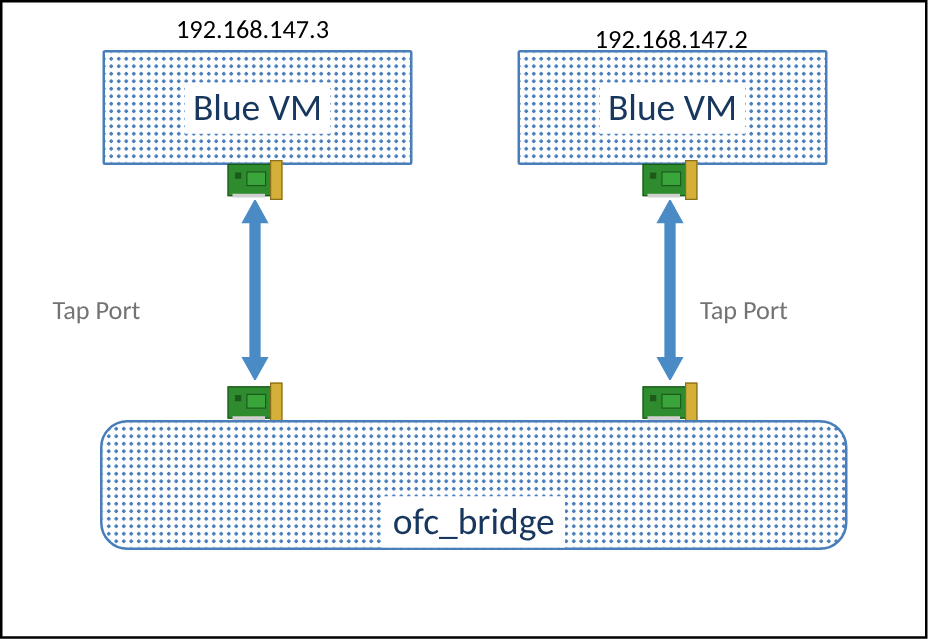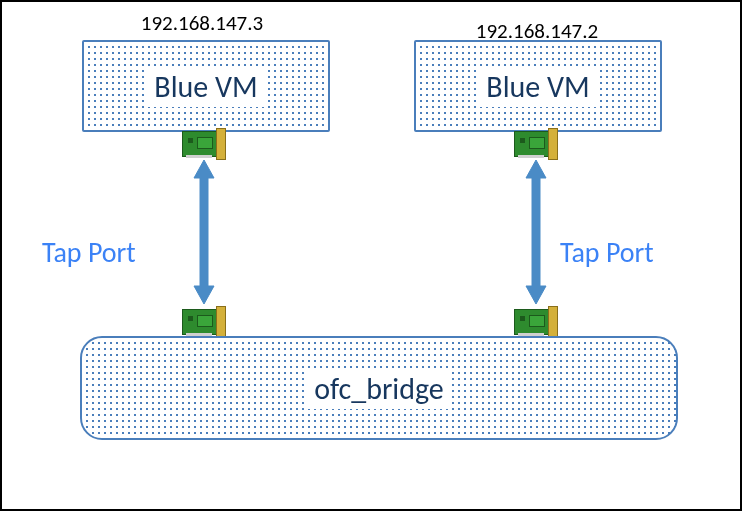--- a/index.html
+++ b/index.html
@@ -41,21 +41,21 @@
   }
   .bridge-box {
     position: absolute;
     border: 2px solid #4a7ebb;
     border-radius: 22px;
     background-color: #fff;
     background-image: radial-gradient(#4a7ebb 1.2px, transparent 1.2px);
     background-size: 6px 6px;
     background-position: 2px 2px;
     display: flex;
-    align-items: center;
+    align-items: flex-end;
     justify-content: center;
   }
   .bridge-box-label {
     background: #fff;
     padding: 2px 8px;
     font-size: 30px;
     color: #17375e;
   }
   .nic {
     position: absolute;
@@ -109,22 +109,22 @@
   }
   .arrow {
     position: absolute;
   }
   .arrow path {
     stroke: #4a8bc6;
     fill: #4a8bc6;
   }
   .tap-label {
     position: absolute;
-    font-size: 28px;
-    color: #3b82f6;
+    font-size: 21px;
+    color: #737373;
     line-height: 1.35;
   }
 </style>
 </head>
 <body>
 
 <div class="canvas">
 
   <div class="ip-label" style="left:100px; top:8px; width:200px;">192.168.147.3</div>
   <div class="ip-label" style="left:435px; top:16px; width:200px;">192.168.147.2</div>

